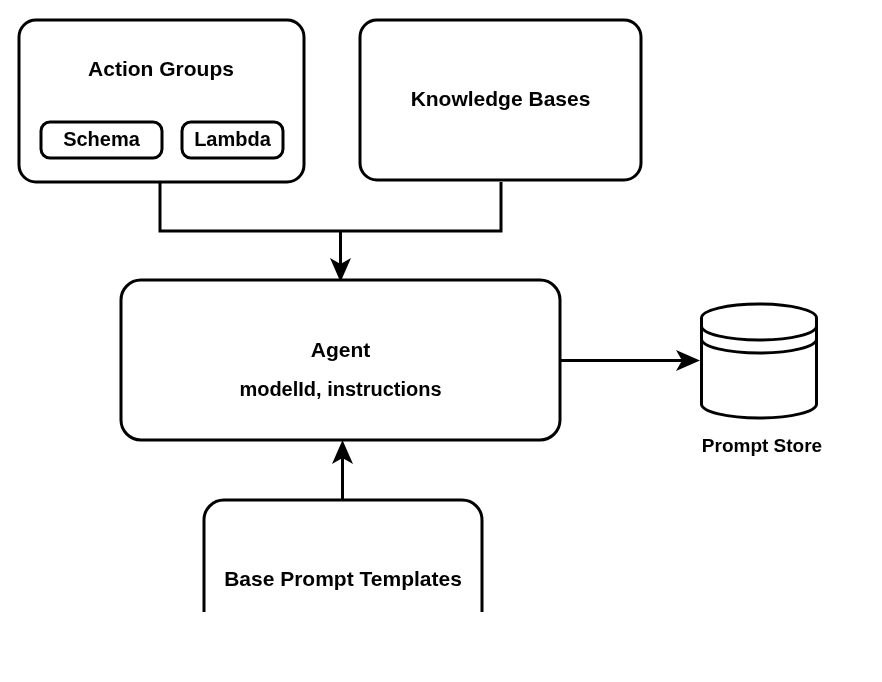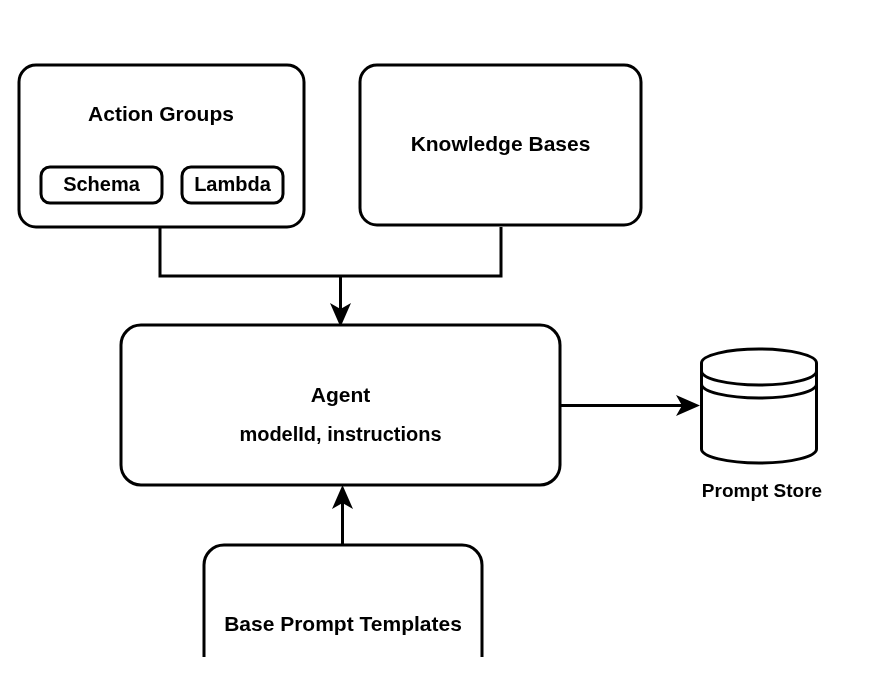--- a/index.html
+++ b/index.html
@@ -10,21 +10,20 @@
   }
   body {
     font-family: "Liberation Sans", sans-serif;
   }
   #diagram-canvas {
     position: relative;
     width: 882px;
     height: 612px;
     background: #ffffff;
     overflow: hidden;
-    margin-top: 45px;
   }
   #diagram-svg {
     position: absolute;
     top: 0;
     left: 0;
     width: 882px;
     height: 682px;
     display: block;
   }
   .node-shape {

